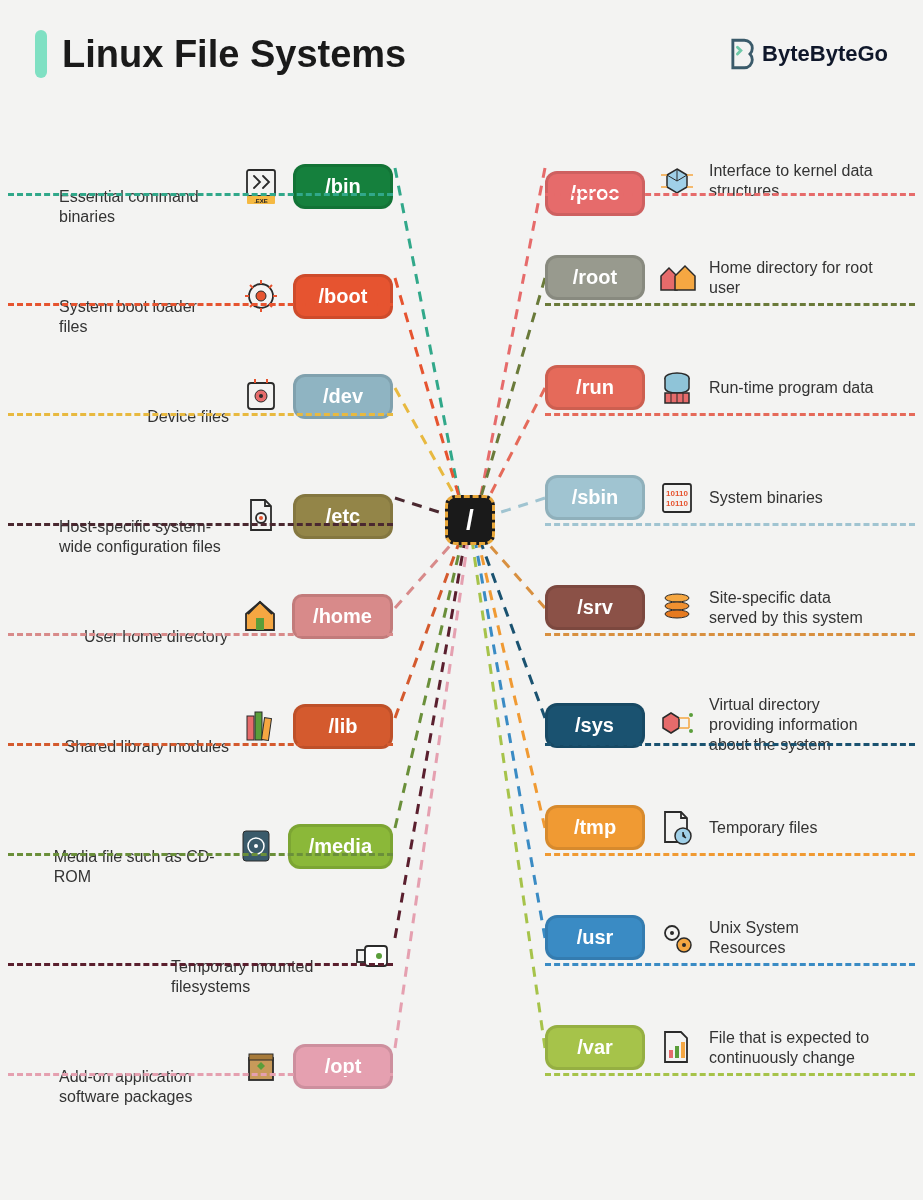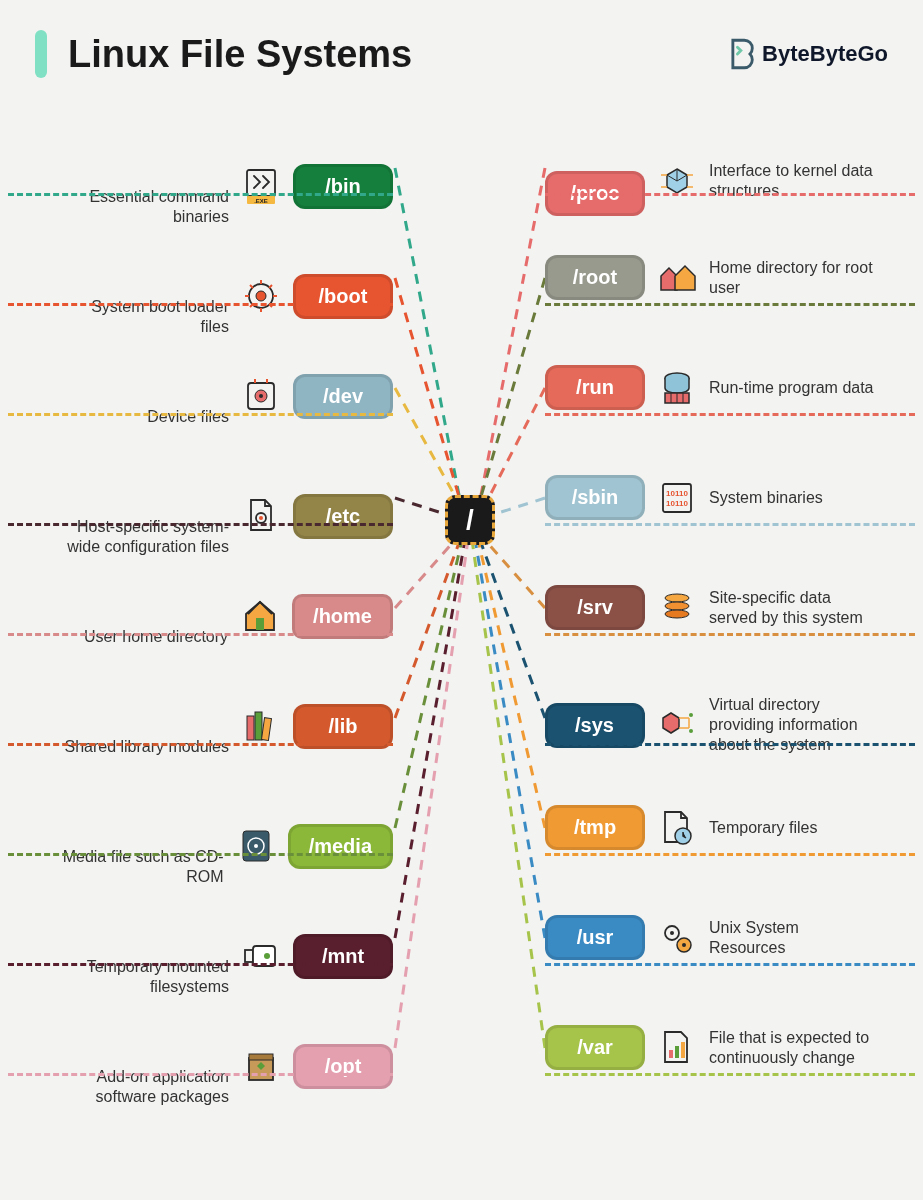--- a/index.html
+++ b/index.html
@@ -1,33 +1,33 @@
 <!DOCTYPE html>
 <html><head>
 <meta charset="utf-8">
 <style>
 *{margin:0;padding:0;box-sizing:border-box;}
 body{font-family:-apple-system,BlinkMacSystemFont,"Segoe UI",Arial,sans-serif;background:#f3f3f2;width:923px;height:1200px;position:relative;overflow:hidden;}
 .header{display:flex;align-items:center;justify-content:space-between;padding:30px 35px 20px;}
-.title-group{display:flex;align-items:center;gap:21px;}
+.title-group{display:flex;align-items:center;gap:15px;}
 .title-bar{width:12px;height:48px;background:#7fe0c3;border-radius:6px;}
 .title{font-size:38px;font-weight:800;color:#1a1a1a;}
 .brand{display:flex;align-items:center;gap:6px;font-size:22px;font-weight:700;color:#0f172a;}
 .brand-logo{width:28px;height:32px;}
 
 .canvas{position:absolute;top:100px;left:0;width:923px;height:1100px;}
 
 .root-box{position:absolute;left:445px;top:395px;width:50px;height:50px;background:#1a1a1a;border:3px dashed #e8a73a;border-radius:10px;display:flex;align-items:center;justify-content:center;color:#fff;font-size:28px;font-weight:800;}
 
 .entry{position:absolute;display:flex;align-items:center;gap:12px;}
 .entry.left{flex-direction:row-reverse;}
 .pill{padding:8px 18px;border-radius:12px;font-weight:800;font-size:20px;color:#fff;border:3px solid rgba(0,0,0,0.1);min-width:100px;text-align:center;}
 .icon{width:40px;height:40px;display:flex;align-items:center;justify-content:center;font-size:28px;}
 .desc{font-size:16px;color:#333;line-height:1.25;max-width:170px;}
-.entry.left .desc{text-align:right;margin-top:42px;}
+.entry.left .desc{text-align:left;margin-top:42px;}
 .entry.right .desc{text-align:left;}
 
 .underline{position:absolute;height:0;border-bottom:3px dashed;}
 
 svg.lines{position:absolute;top:0;left:0;width:923px;height:1100px;pointer-events:none;}
 svg.lines line{stroke-width:3;stroke-dasharray:10 8;}
 </style>
 </head>
 <body>
 
@@ -156,21 +156,20 @@
         <svg viewBox="0 0 40 40">
           <rect x="7" y="5" width="26" height="30" rx="3" fill="#3a5a6a" stroke="#2a2a2a"></rect>
           <circle cx="20" cy="20" r="8" fill="none" stroke="#fff" stroke-width="1.5"></circle>
           <circle cx="20" cy="20" r="2" fill="#fff"></circle>
         </svg>
       </div>
       <div class="desc">Media file such as CD-ROM</div>
     </div>
     <div class="underline" style="border-color: rgb(106, 143, 58); top: 753px; left: 8px; width: 385px;"></div>
     <div class="entry left" style="right: 530px; top: 815px;">
-      <div class="pill" style="background: rgb(90, 31, 46);">/mnt</div>
       <div class="icon">
         <svg viewBox="0 0 40 40">
           <rect x="4" y="14" width="8" height="12" stroke="#2a2a2a" stroke-width="1.8" fill="none"></rect>
           <rect x="12" y="10" width="22" height="20" rx="3" fill="#fff" stroke="#2a2a2a" stroke-width="1.8"></rect>
           <circle cx="26" cy="20" r="3" fill="#5a9e3a"></circle>
         </svg>
       </div>
       <div class="desc">Temporary mounted filesystems</div>
     </div>
     <div class="underline" style="border-color: rgb(90, 31, 46); top: 863px; left: 8px; width: 385px;"></div>

